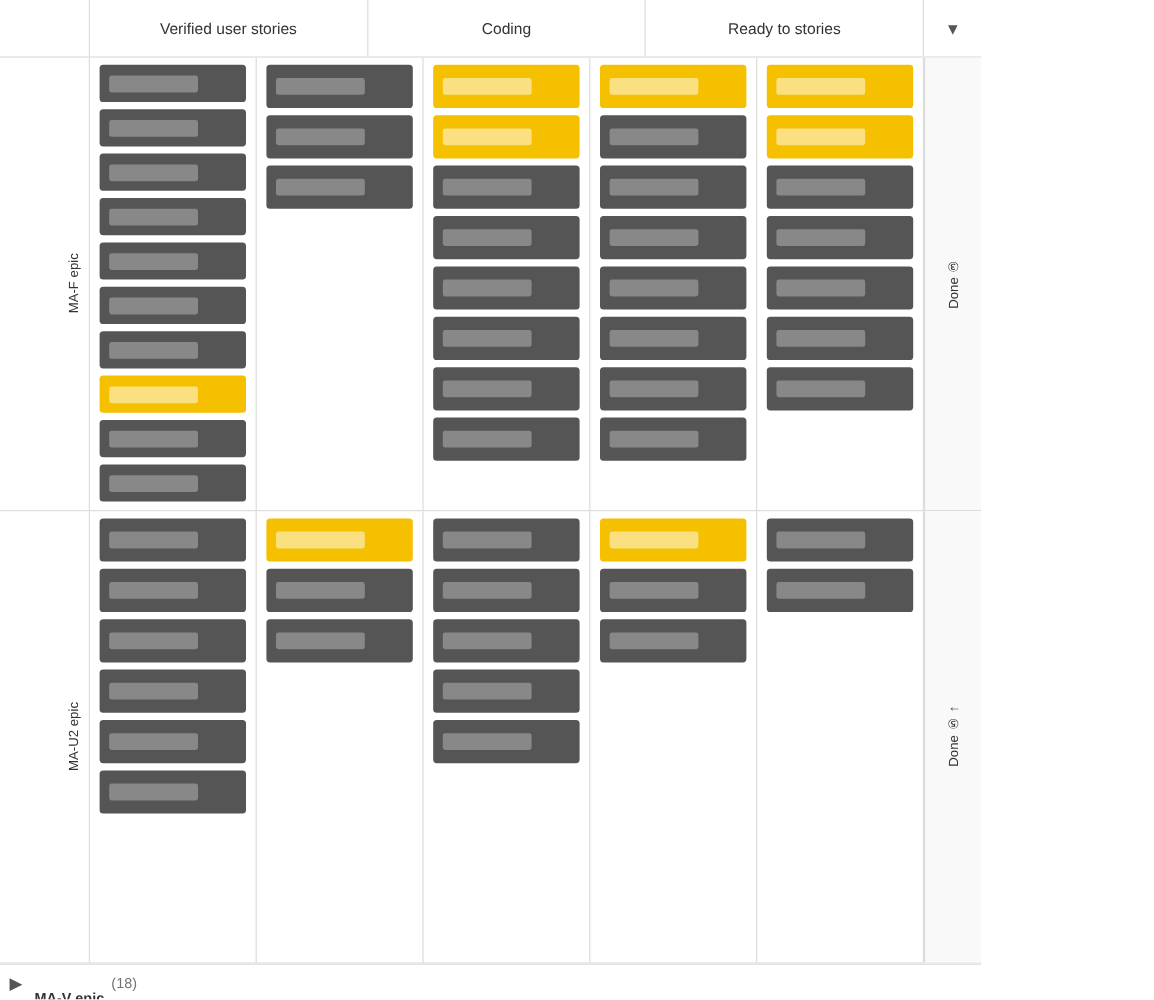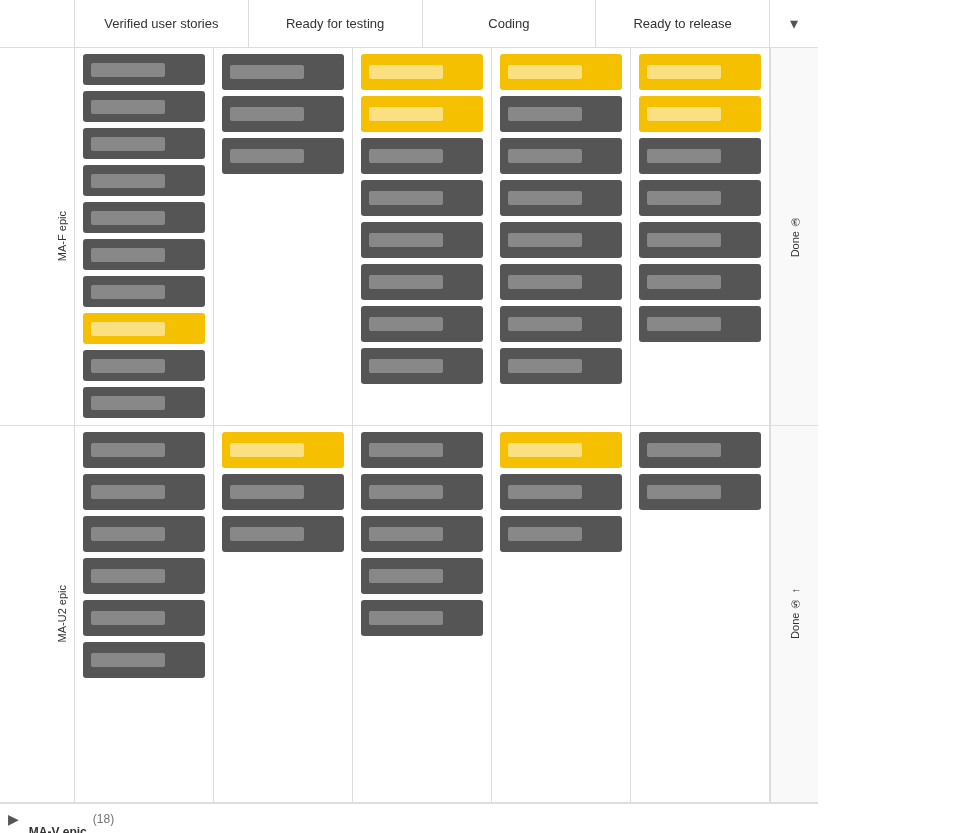--- a/index.html
+++ b/index.html
@@ -149,27 +149,24 @@
 <body>
 
 <div class="kanban-container">
 
   <div class="header-row">
     <div class="col-label"></div>
     <div class="col-header">
       <span>Verified user stories</span>
     </div>
     <div class="col-header">
-      <span>Ready for testing</span>
+      <span>Coding</span>
     </div>
     <div class="col-header">
-      <span>Coding</span>
-    </div>
-    <div class="col-header">
-      <span>Ready to release</span>
+      <span>Ready to stories</span>
     </div>
     <div class="col-header-last">
       <span>▾</span>
     </div>
   </div>
 
   <div style="display:flex; flex:1; overflow:hidden; flex-direction:column;">
 
     <div style="display:flex; flex:1; border-bottom:1px solid #ddd; min-height:0;">
 

